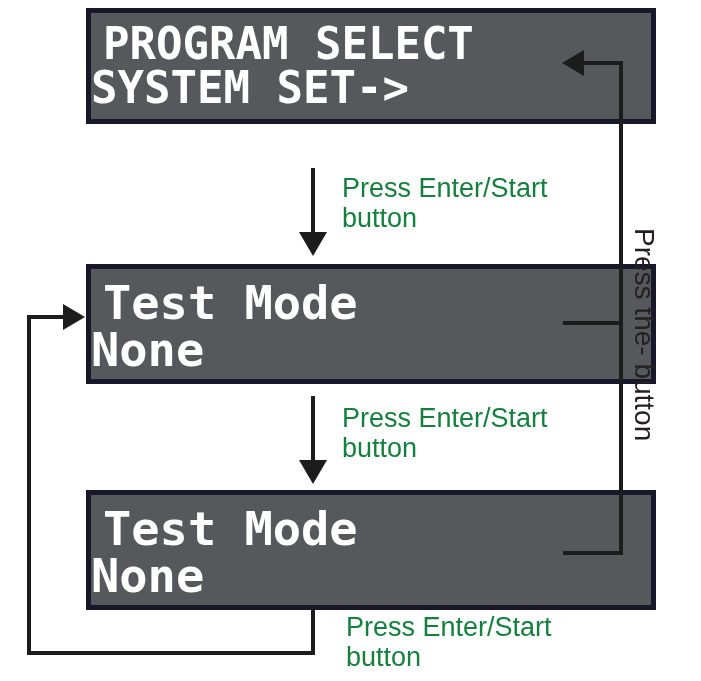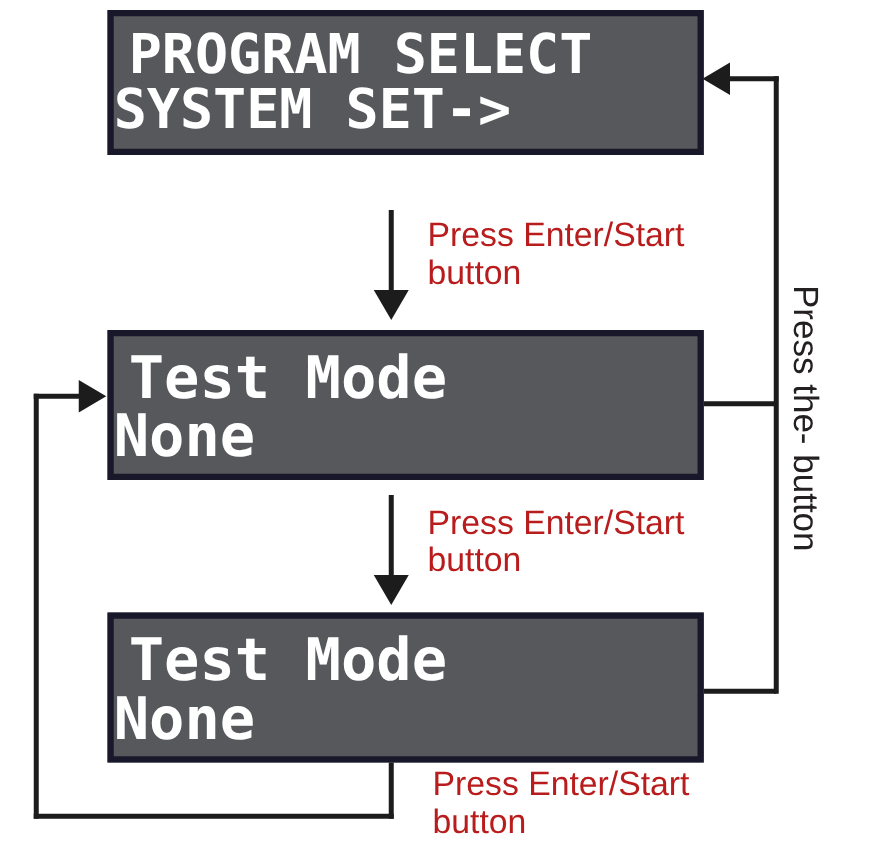--- a/index.html
+++ b/index.html
@@ -9,21 +9,21 @@
     height: 681px;
     background: #ffffff;
     overflow: hidden;
     font-family: "Liberation Sans", sans-serif;
   }
 
   
   .lcd {
     position: absolute;
     left: 86px;
-    width: 477px;
+    width: 570px;
     box-sizing: border-box;
     background: #56585b;
     border: 5px solid #18182a;
     display: flex;
     flex-direction: column;
     justify-content: space-between;
     color: #ffffff;
     font-family: "DejaVu Sans Mono", monospace;
     font-weight: bold;
     white-space: pre;
@@ -53,21 +53,21 @@
   }
   .ah-left {
     border-top: 13px solid transparent;
     border-bottom: 13px solid transparent;
     border-right: 22px solid #1c1c1c;
   }
 
   
   .step-label {
     position: absolute;
-    color: #b91c1c;
+    color: #15803d;
     font-size: 27px;
     line-height: 1.12;
     white-space: nowrap;
   }
 
   
   .return-label {
     position: absolute;
     left: 630px;
     top: 190px;

